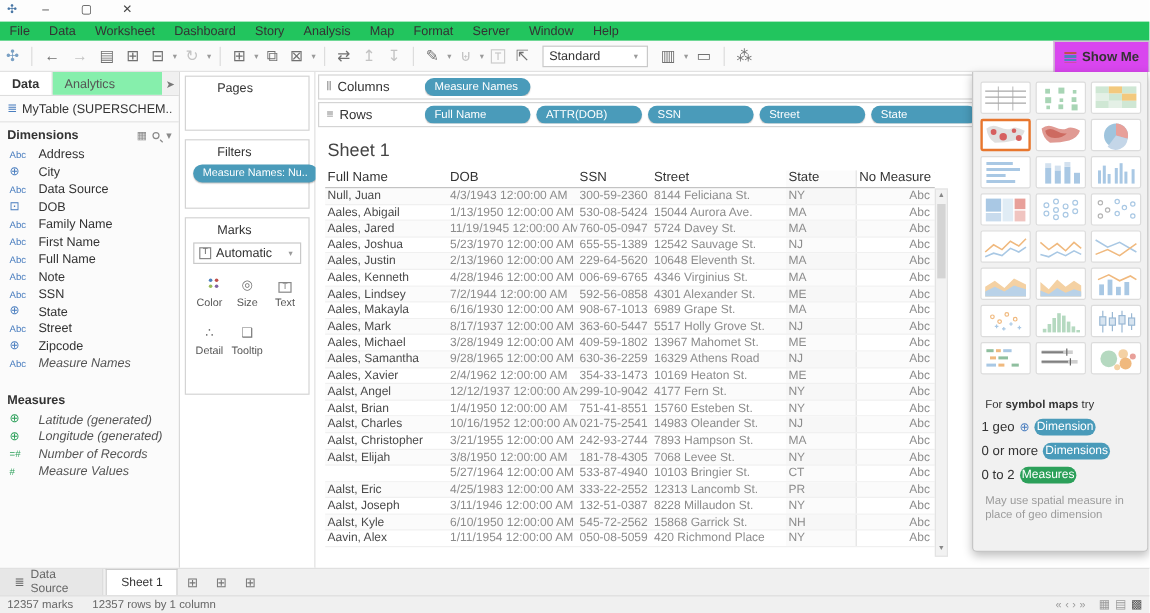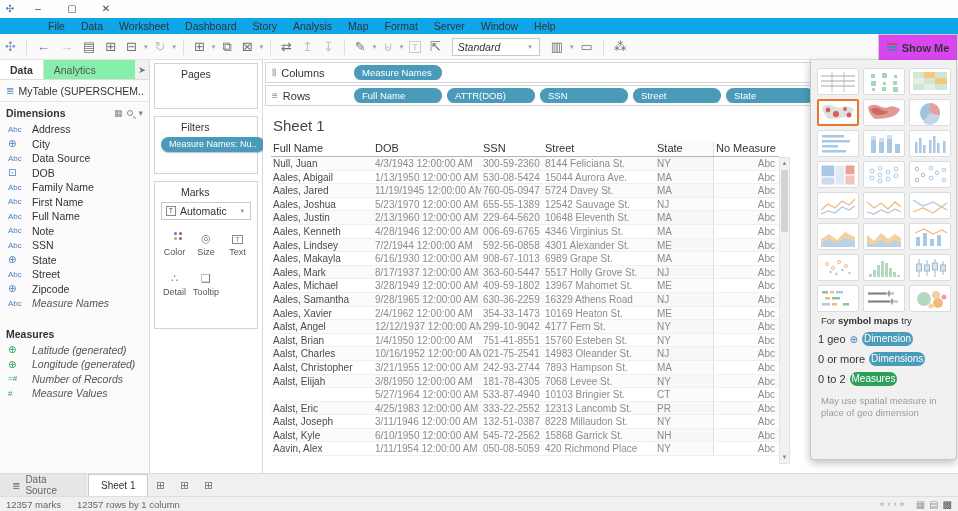--- a/index.html
+++ b/index.html
@@ -8,30 +8,30 @@
          width:958px; height:511px; overflow:hidden; font-size:11px; }
   .app { width:958px; height:511px; display:flex; flex-direction:column; background:#fff; }
 
   
   .titlebar { height:18px; display:flex; align-items:center; background:#fdfdfd; padding-left:4px; flex:0 0 auto; }
   .tb-logo { width:12px; height:12px; margin-right:5px; display:inline-block; color:#4876a5; font-size:10px; line-height:12px; text-align:center; }
   .tb-title { font-size:10.5px; color:#444; flex:1; }
   .win-btn { width:34px; height:18px; text-align:center; line-height:18px; font-size:10px; color:#444; }
 
   
-  .menubar { height:16px; display:flex; align-items:center; background:#0ea5e9; flex:0 0 auto;padding-left:40px; }
+  .menubar { height:16px; display:flex; align-items:center; background:#22c55e; flex:0 0 auto; }
   .menu-item { padding:0 8px; font-size:10.5px; color:#333; line-height:16px; }
 
   
   .toolbar { height:26px; display:flex; align-items:center; background:#fafafa; border-bottom:1px solid #e2e2e2; flex:0 0 auto; position:relative; }
   .ticon { color:#717171; font-size:13px; padding:0 5px; line-height:24px; }
   .ticon.dim { color:#c3c3c3; }
   .tcaret { color:#9a9a9a; font-size:7px; padding:0 2px; }
   .tsep { width:1px; height:16px; background:#ddd; margin:0 5px; }
-  .fit-dd { display:flex; align-items:center; border:1px solid #c9c9c9; background:#fff; height:18px; width:88px; margin:0 6px; padding:0 5px; font-size:10.5px; color:#333; justify-content:space-between;font-style:italic; }
+  .fit-dd { display:flex; align-items:center; border:1px solid #c9c9c9; background:#fff; height:18px; width:88px; margin:0 6px; padding:0 5px; font-size:10.5px; color:#333; justify-content:space-between; }
   .showme-btn { position:absolute; right:0; top:0; height:26px; width:80px; background:#d946ef; border:1px solid #c9c9c9; border-bottom:none; display:flex; align-items:center; justify-content:center; gap:5px; font-size:11px; color:#333;font-weight:bold; }
   .showme-mini { width:10px; height:9px; background:repeating-linear-gradient(180deg,#c0504d 0 2px,transparent 2px 3px,#4f81bd 3px 5px,transparent 5px 6px,#4f81bd 6px 8px,transparent 8px 9px); }
 
   
   .main { flex:1 1 auto; display:flex; position:relative; min-height:0; }
 
   
   .left-pane { width:150px; flex:0 0 auto; border-right:1px solid #d9d9d9; background:#fbfbfb; display:flex; flex-direction:column; font-size:10.5px; }
   .pane-tabs { display:flex; height:20px; border-bottom:1px solid #ddd; align-items:stretch; }
   .pane-tab { padding:0 10px; line-height:20px; }
@@ -94,21 +94,21 @@
   .vs-arrow { height:11px; text-align:center; font-size:6px; color:#888; line-height:11px; }
   .vs-arrow.down { position:absolute; bottom:0; left:0; right:0; }
   .vs-thumb { position:absolute; top:12px; left:1px; right:1px; height:62px; background:#d4d4d4; }
 
   
   .showme-panel { position:absolute; top:0; right:1px; width:147px; height:400px; background:#f1f1f1; border:1px solid #c6c6c6; border-top:none; border-radius:0 0 4px 4px; box-shadow:0 3px 8px rgba(0,0,0,.25); padding:8px 7px; z-index:6; }
   .thumb-grid { display:grid; grid-template-columns:repeat(3,42px); gap:4px; justify-content:center; }
   .thumb { width:42px; height:27px; background:#fff; border:1px solid #dcdcdc; border-radius:2px; display:flex; align-items:center; justify-content:center; }
   .thumb.selected { border:2px solid #e8762d; }
   .thumb svg { display:block; }
-  .sm-hint { margin-top:3px; padding-left:3px; font-size:9.5px; color:#333; }
+  .sm-hint { margin-top:20px; padding-left:3px; font-size:9.5px; color:#333; }
   .sm-hint b { font-weight:bold; }
   .sm-line { display:flex; align-items:center; gap:4px; margin-top:6px; }
   .sm-pill { font-size:10px; line-height:12px; padding:1px 2px; border-radius:8px; color:#fff; }
   .sm-pill.blue { background:#4a9bba; }
   .sm-pill.green { background:#2ca05a; }
   .sm-globe { color:#4a7ebf; font-size:10px; }
   .sm-note { margin-top:9px; color:#9b9b9b; font-size:9.5px; line-height:1.3; padding-left:3px; }
 
   
   .bottom-tabs { height:23px; background:#f0f0f0; border-top:1px solid #ddd; display:flex; align-items:stretch; flex:0 0 auto; font-size:10px; }

